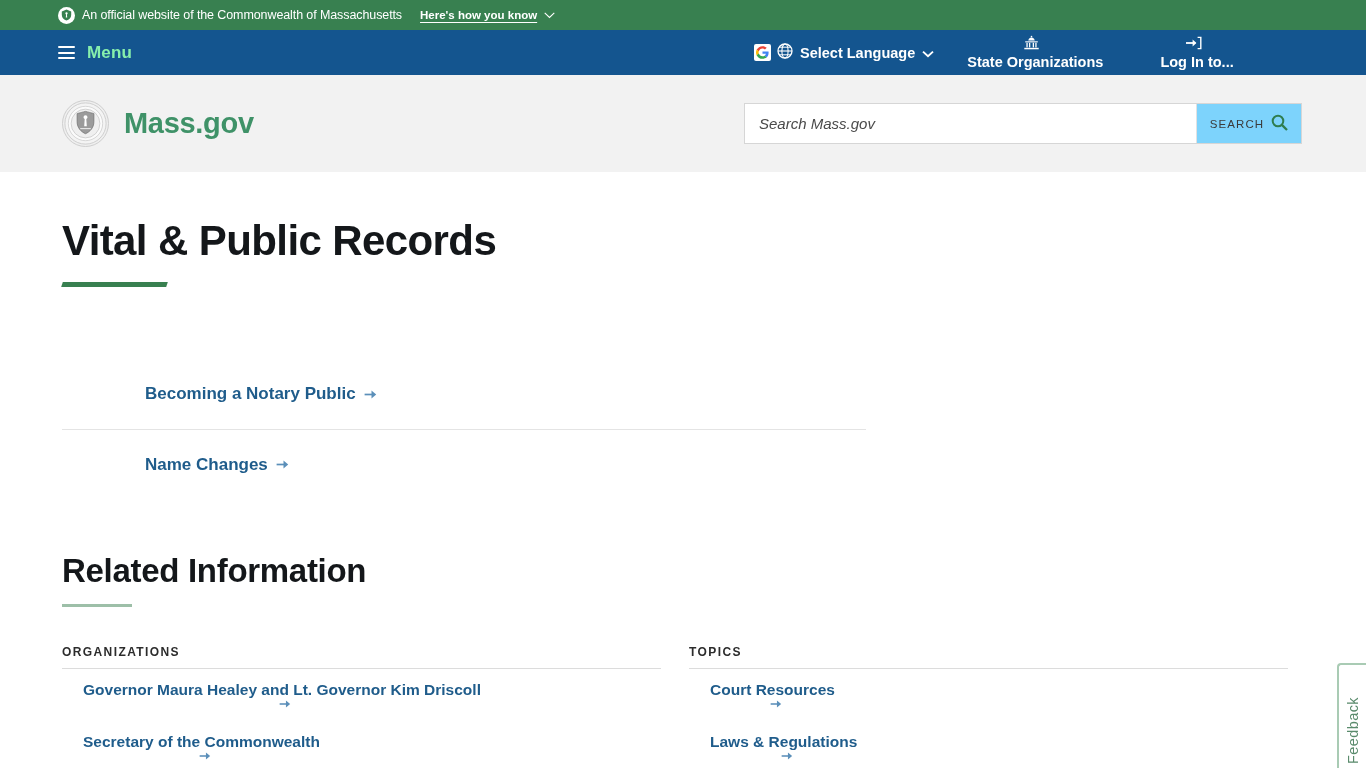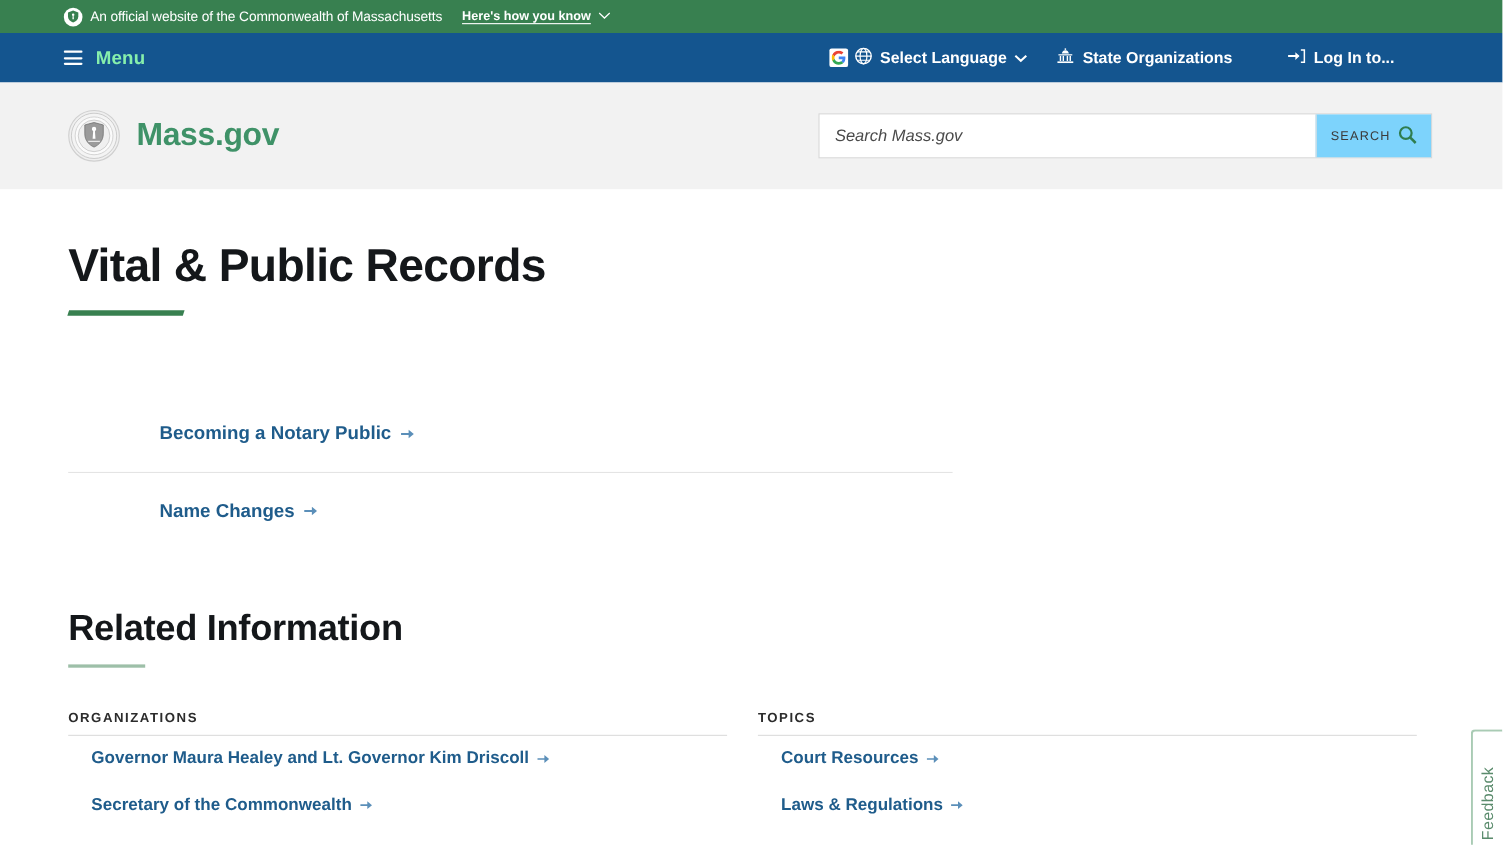--- a/index.html
+++ b/index.html
@@ -75,21 +75,21 @@
     display: flex;
     align-items: center;
     gap: 0px;
     padding-left: 32px;
   }
   .nav-item {
     display: flex; align-items: center;
     font-size: 14.5px; font-weight: bold;
     color: #fff; cursor: pointer; white-space: nowrap;
   }
-  .nav-item + .nav-item { margin-left: 26px; }
+  .nav-item + .nav-item { margin-left: 26px; flex-direction: column; }
   .nav-item .lbl { margin-left: 7px; }
   .g-logo {
     width: 17px; height: 17px;
     background: #fff; border-radius: 2px;
     display: inline-flex; align-items: center; justify-content: center;
     margin-right: 6px; flex: 0 0 auto;
   }
   .login-item { margin-left: 50px !important; }
 
   
@@ -226,20 +226,21 @@
     padding: 12px 0 12px 21px;
   }
   .sub-link {
     font-size: 15.5px;
     font-weight: bold;
     color: #1f5c8b;
     text-decoration: none;
     display: inline-flex;
     align-items: center;
     cursor: pointer;
+    flex-direction: column;
   }
   .sub-link .arrow { margin-left: 7px; }
 
   
   .feedback-tab {
     position: absolute;
     right: 0;
     top: 491px;
     width: 29px;
     height: 135px;

